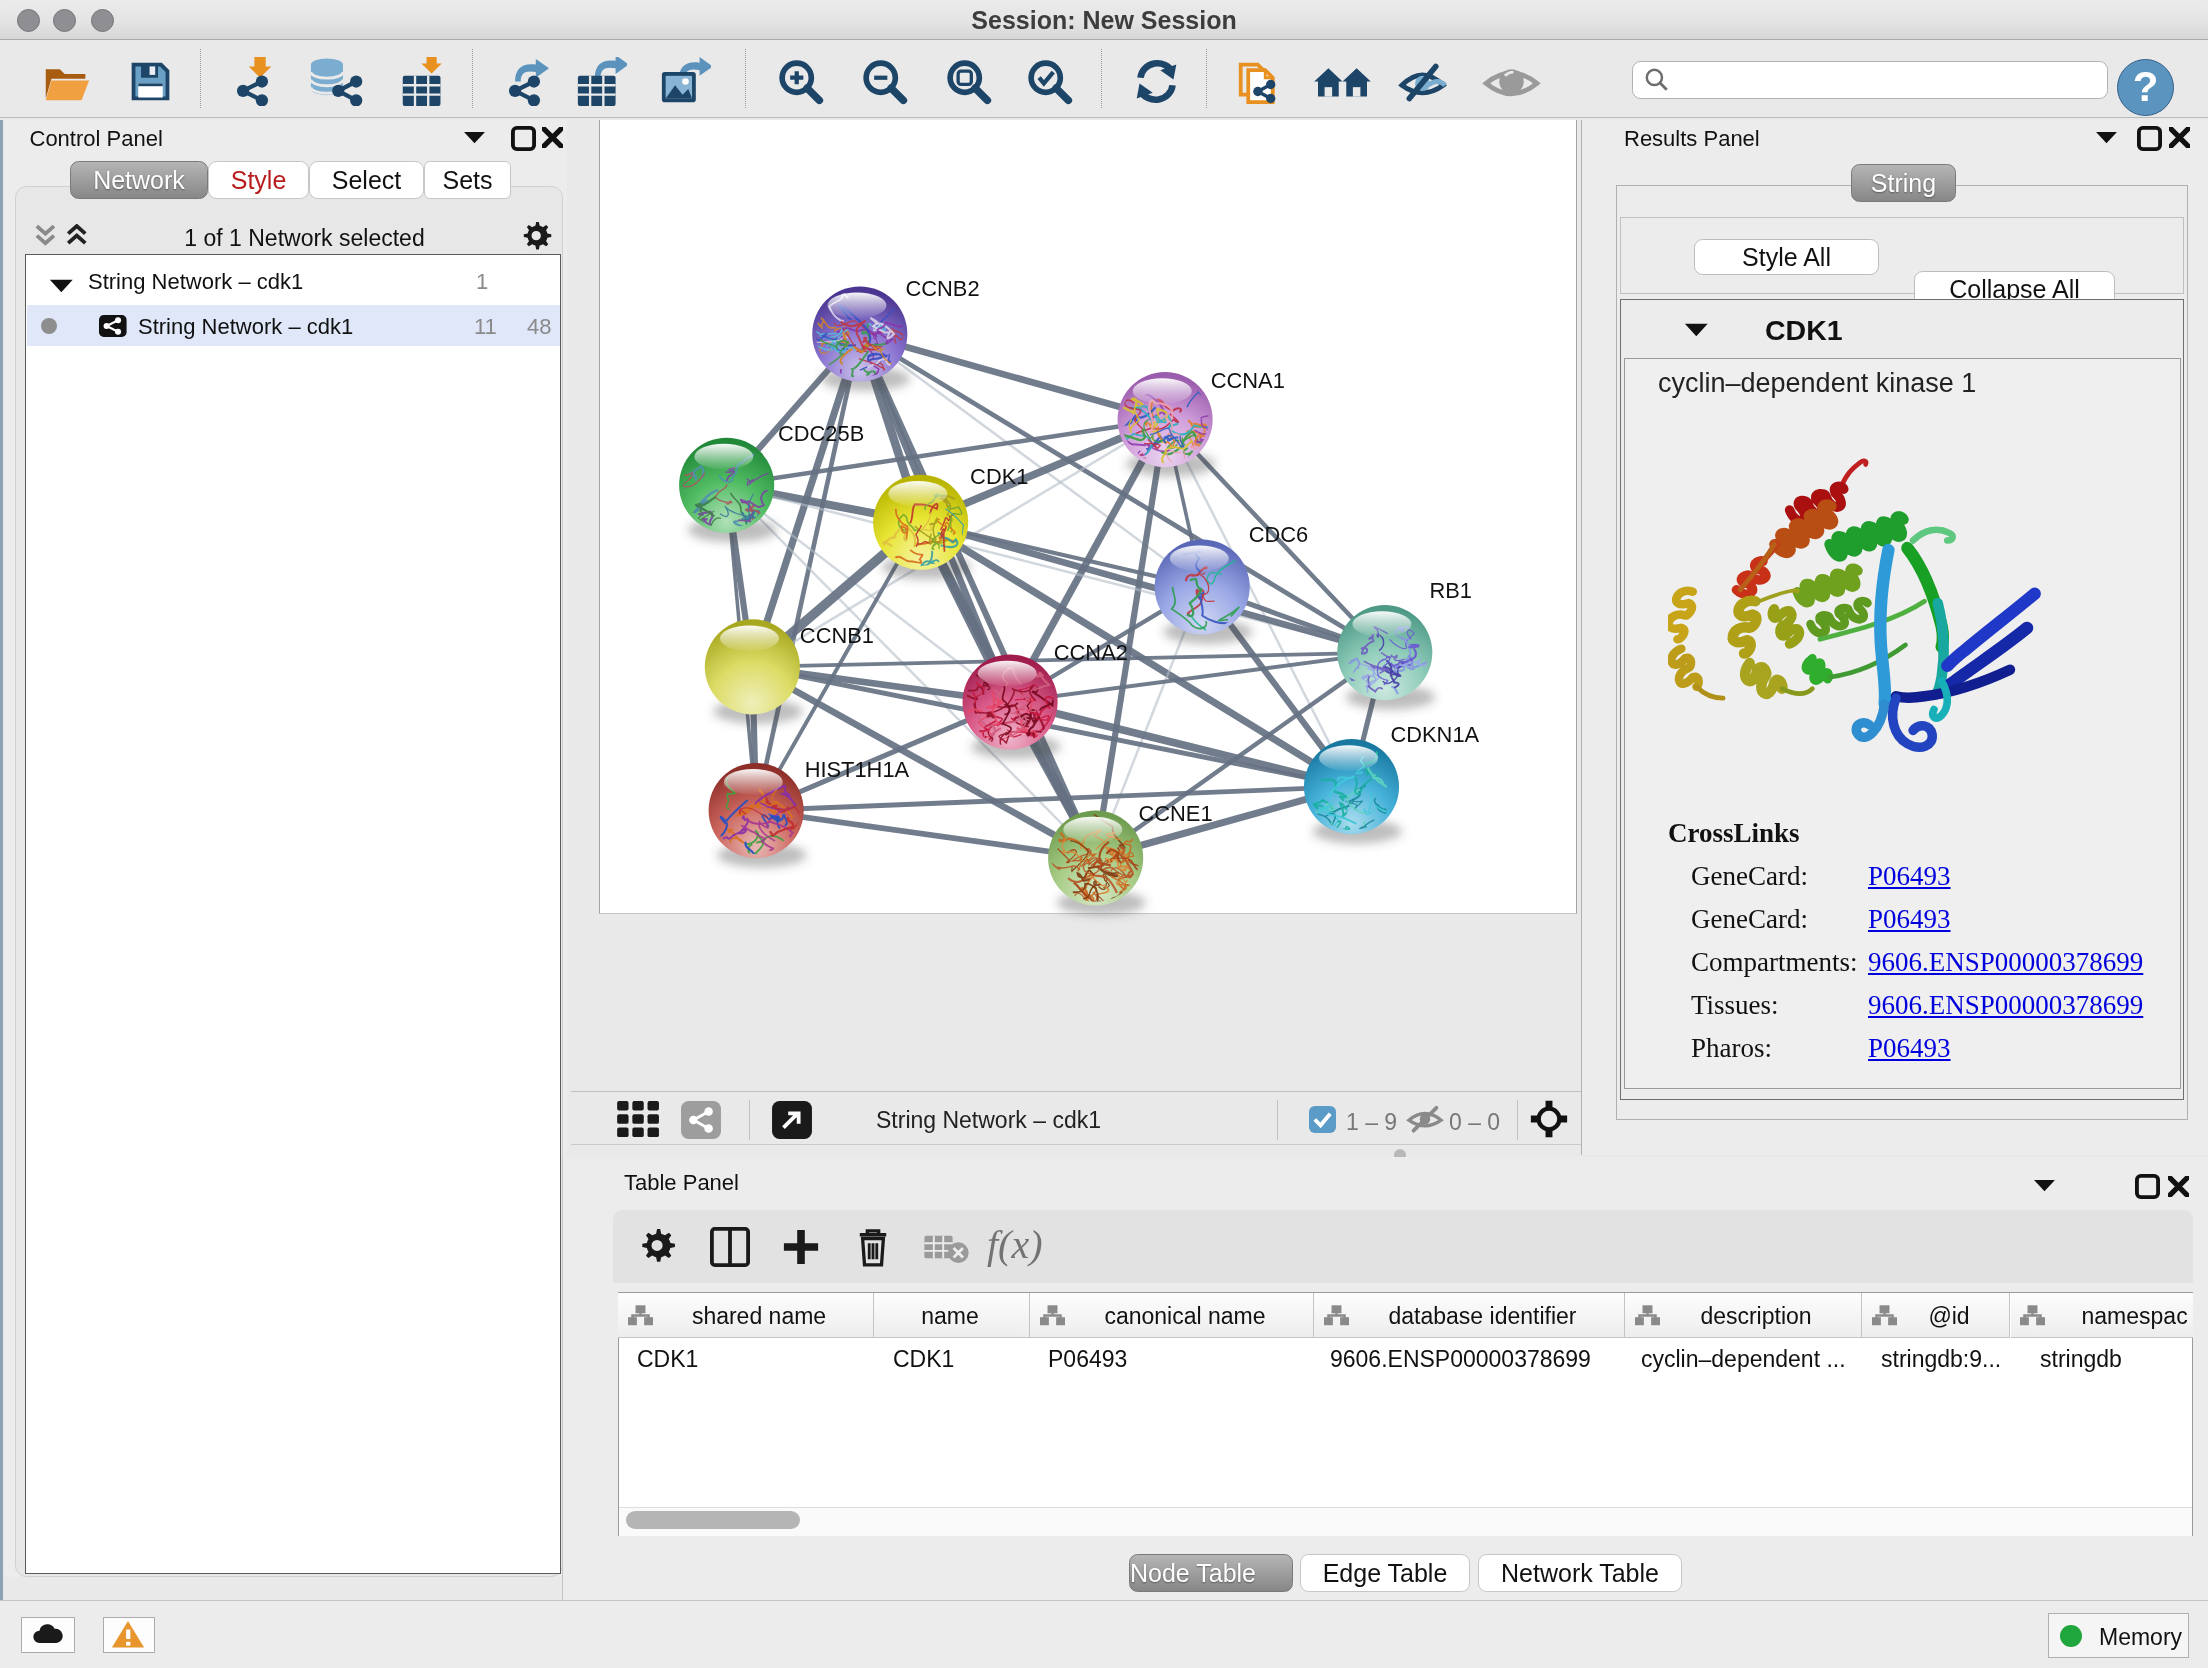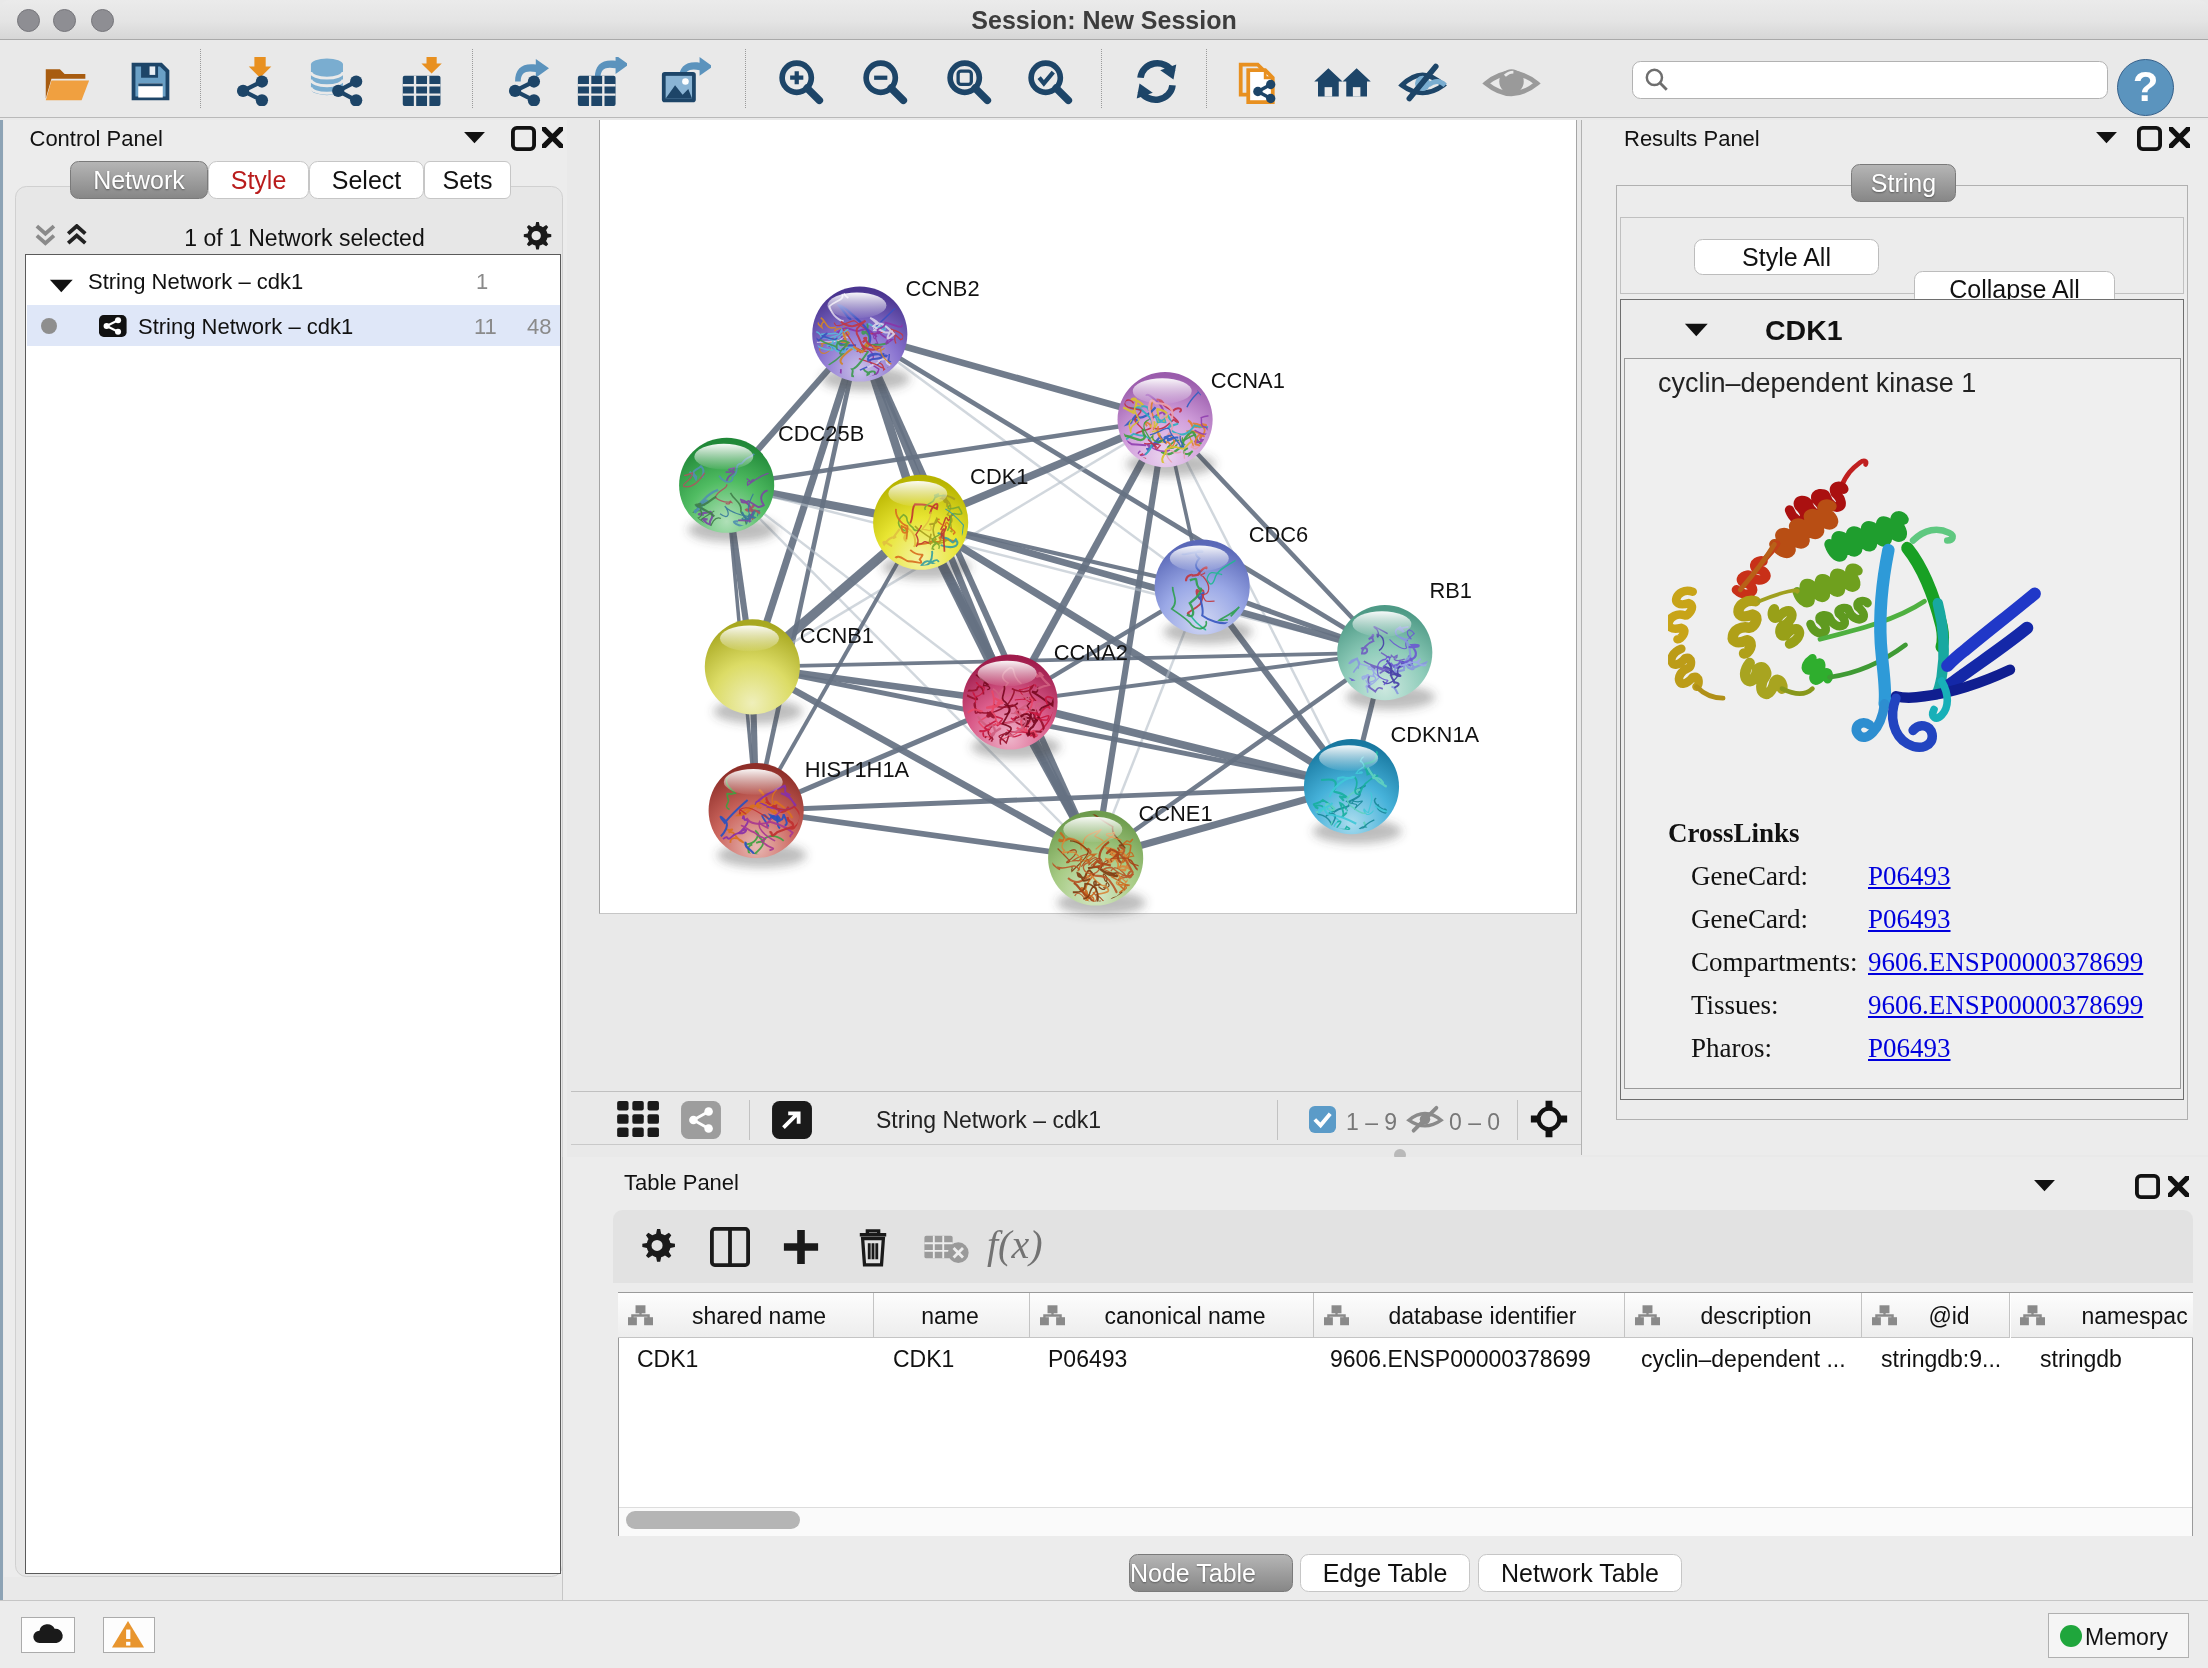--- a/index.html
+++ b/index.html
@@ -975,14 +975,14 @@
   </div>
 <div class="abs" style="left:103px;top:1617px;width:52px;height:36px;background:#fdfdfd;border:1.9px solid #ababab;">
     <svg width="34" height="28.5" viewBox="0 0 36 30" style="position:absolute;left:6.7px;top:1.9px;">
       <path d="M18 1 L35 29 L1 29 Z" fill="#e8952e"></path>
       <rect x="16" y="10" width="4.5" height="10" fill="#fff"></rect>
       <rect x="16" y="23" width="4.5" height="4" fill="#fff"></rect>
     </svg>
   </div>
 <div class="abs" style="left:2048px;top:1613px;width:141px;height:45px;background:#f5f5f5;border:1.9px solid #b0b0b0;">
     <div class="abs" style="left:11.4px;top:10.5px;width:22px;height:22px;border-radius:50%;background:#1fa63c;"></div>
-    <div class="abs" style="left:36px;top:9.5px;font-size:23px;color:#111;">Memory</div>
+    <div class="abs" style="left:50px;top:9.5px;font-size:23px;color:#111;">Memory</div>
   </div>
 
 </body></html>

